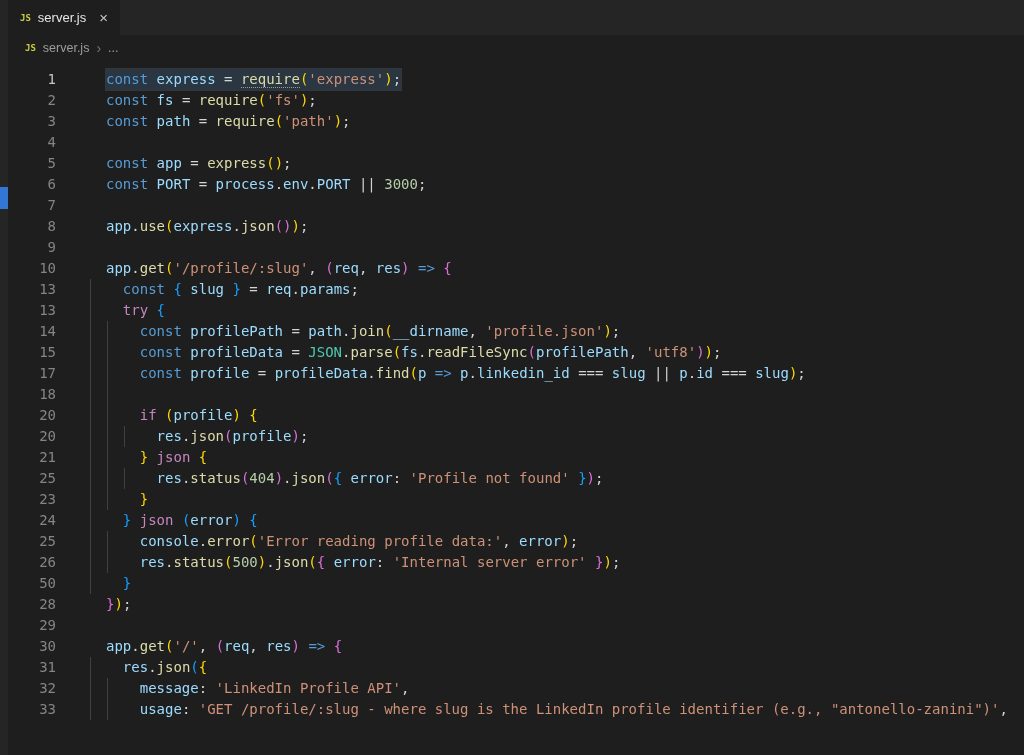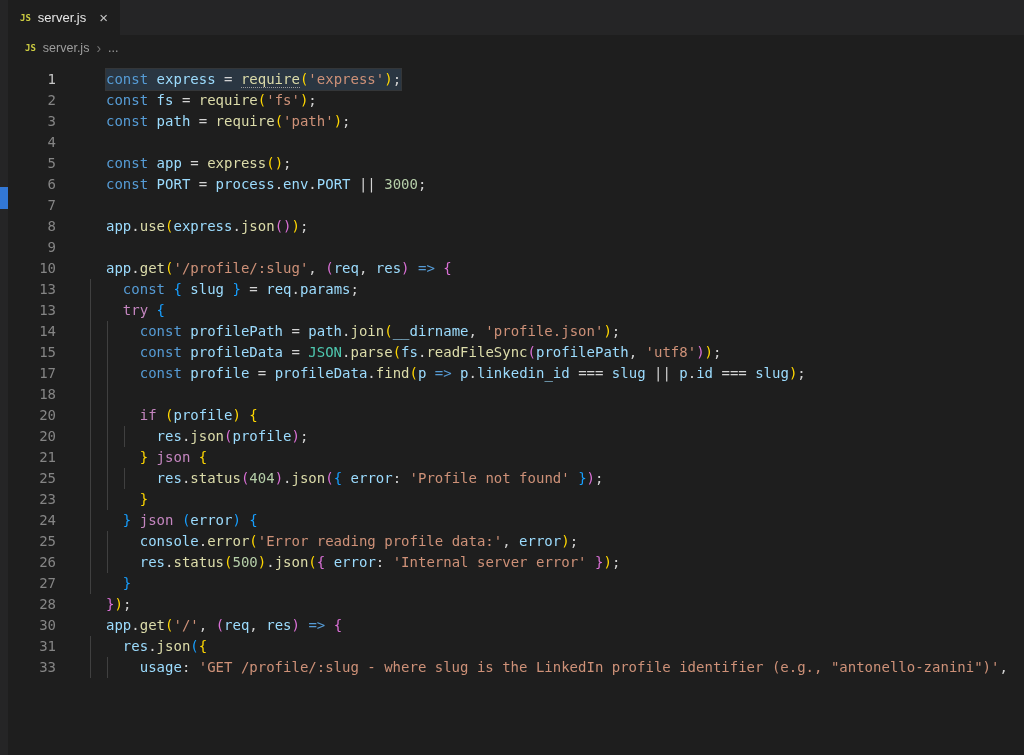--- a/index.html
+++ b/index.html
@@ -159,34 +159,42 @@
         </div>
         <div class="line">
           <div class="num">25</div>
           <div class="code"><span class="guide" style="left: 0ch;"></span><span class="guide" style="left: 2ch;"></span><span class="text"><span class="tk-p">    </span><span class="tk-v">console</span><span class="tk-p">.</span><span class="tk-f">error</span><span class="tk-b1">(</span><span class="tk-s">'Error reading profile data:'</span><span class="tk-p">, </span><span class="tk-v">error</span><span class="tk-b1">)</span><span class="tk-p">;</span></span></div>
         </div>
         <div class="line">
           <div class="num">26</div>
           <div class="code"><span class="guide" style="left: 0ch;"></span><span class="guide" style="left: 2ch;"></span><span class="text"><span class="tk-p">    </span><span class="tk-v">res</span><span class="tk-p">.</span><span class="tk-f">status</span><span class="tk-b1">(</span><span class="tk-n">500</span><span class="tk-b1">)</span><span class="tk-p">.</span><span class="tk-f">json</span><span class="tk-b1">(</span><span class="tk-b2">{</span><span class="tk-p"> </span><span class="tk-v">error</span><span class="tk-p">: </span><span class="tk-s">'Internal server error'</span><span class="tk-p"> </span><span class="tk-b2">}</span><span class="tk-b1">)</span><span class="tk-p">;</span></span></div>
         </div>
         <div class="line">
-          <div class="num">27</div>
+          <div class="num">50</div>
           <div class="code"><span class="guide" style="left: 0ch;"></span><span class="text"><span class="tk-p">  </span><span class="tk-b3">}</span></span></div>
         </div>
         <div class="line">
           <div class="num">28</div>
           <div class="code"><span class="text"><span class="tk-b2">}</span><span class="tk-b1">)</span><span class="tk-p">;</span></span></div>
         </div>
         <div class="line">
+          <div class="num">29</div>
+          <div class="code"><span class="text"></span></div>
+        </div>
+        <div class="line">
           <div class="num">30</div>
           <div class="code"><span class="text"><span class="tk-v">app</span><span class="tk-p">.</span><span class="tk-f">get</span><span class="tk-b1">(</span><span class="tk-s">'/'</span><span class="tk-p">, </span><span class="tk-b2">(</span><span class="tk-v">req</span><span class="tk-p">, </span><span class="tk-v">res</span><span class="tk-b2">)</span><span class="tk-p"> </span><span class="tk-k">=&gt;</span><span class="tk-p"> </span><span class="tk-b2">{</span></span></div>
         </div>
         <div class="line">
           <div class="num">31</div>
           <div class="code"><span class="guide" style="left: 0ch;"></span><span class="text"><span class="tk-p">  </span><span class="tk-v">res</span><span class="tk-p">.</span><span class="tk-f">json</span><span class="tk-b3">(</span><span class="tk-b1">{</span></span></div>
+        </div>
+        <div class="line">
+          <div class="num">32</div>
+          <div class="code"><span class="guide" style="left: 0ch;"></span><span class="guide" style="left: 2ch;"></span><span class="text"><span class="tk-p">    </span><span class="tk-v">message</span><span class="tk-p">: </span><span class="tk-s">'LinkedIn Profile API'</span><span class="tk-p">,</span></span></div>
         </div>
         <div class="line">
           <div class="num">33</div>
           <div class="code"><span class="guide" style="left: 0ch;"></span><span class="guide" style="left: 2ch;"></span><span class="text"><span class="tk-p">    </span><span class="tk-v">usage</span><span class="tk-p">: </span><span class="tk-s">'GET /profile/:slug - where slug is the LinkedIn profile identifier (e.g., "antonello-zanini")'</span><span class="tk-p">,</span></span></div>
         </div>
       </div>
   </div>
 </div>
 
 </body></html>

